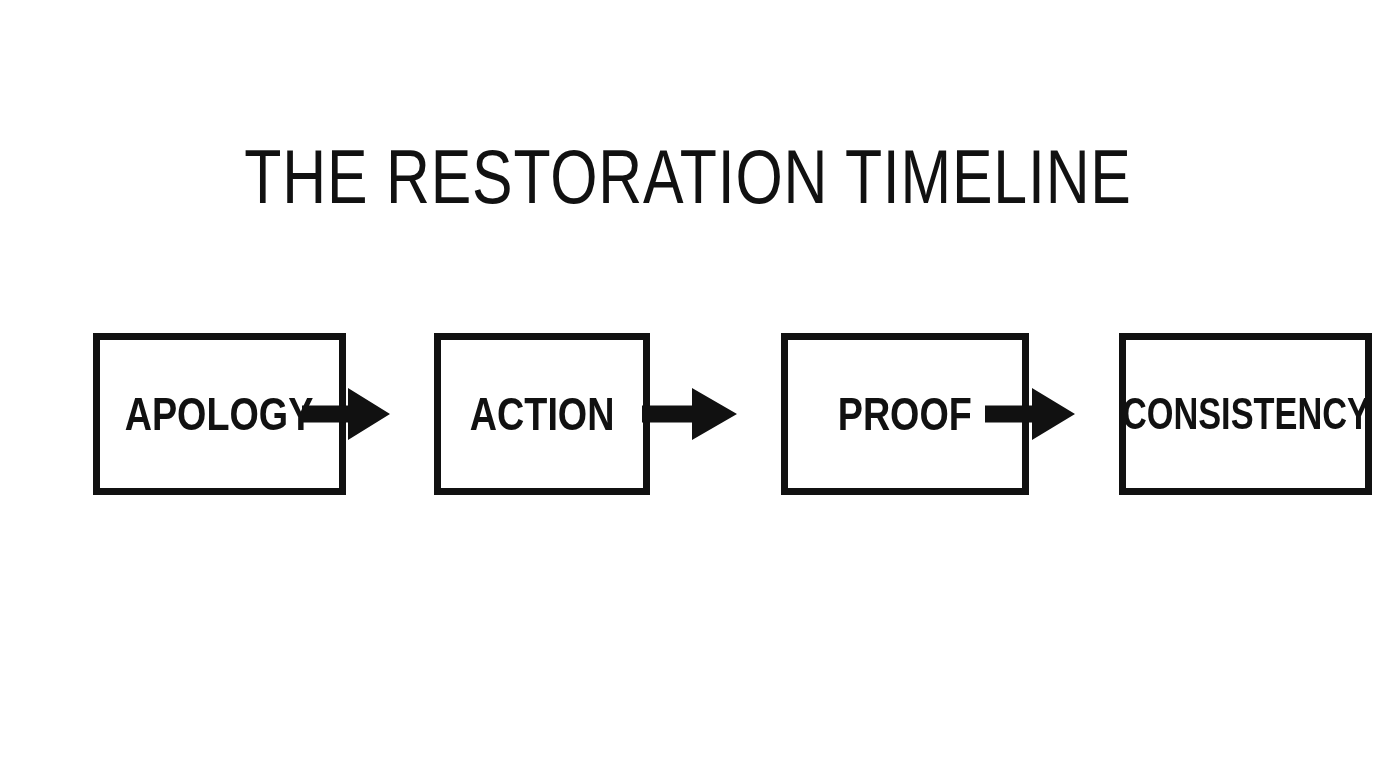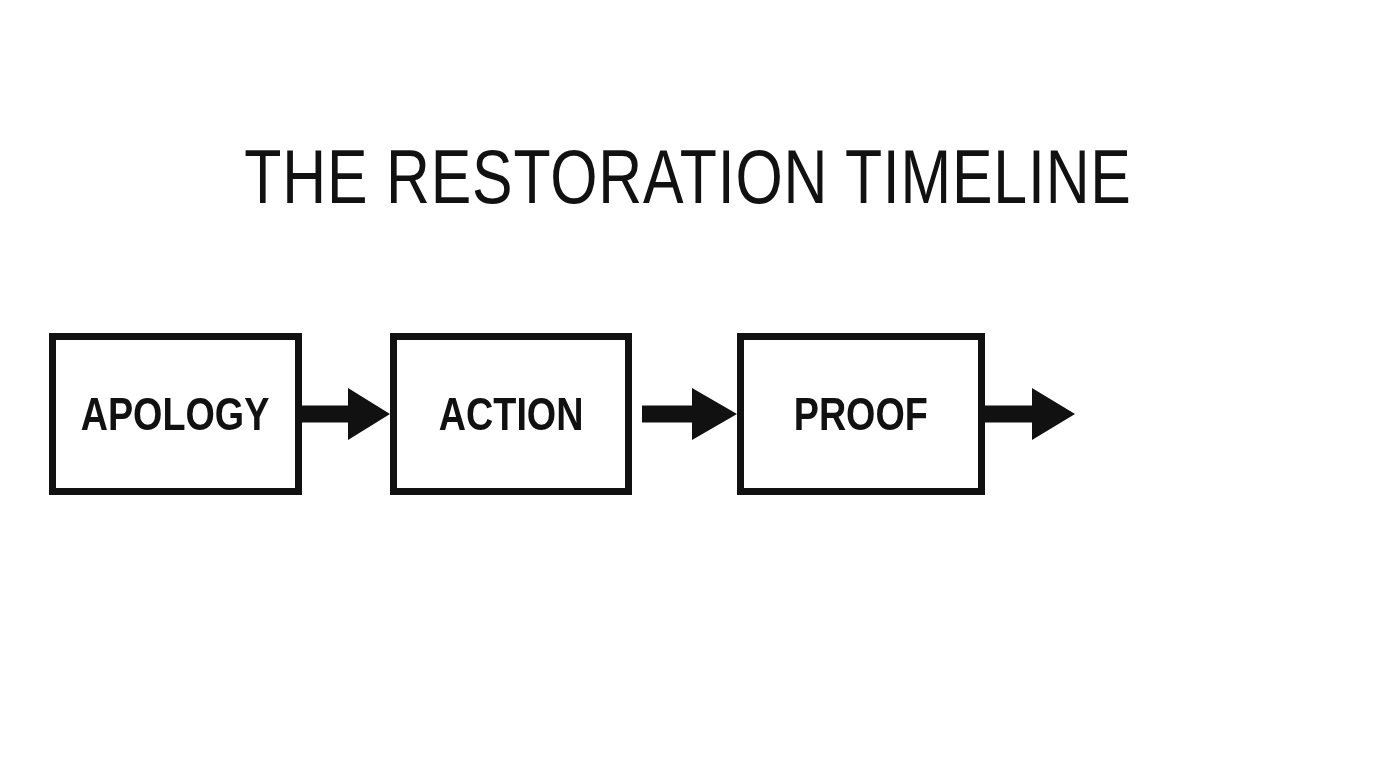--- a/index.html
+++ b/index.html
@@ -41,34 +41,35 @@
     position: absolute;
     top: 333px;
     height: 162px;
     box-sizing: border-box;
     border: 7px solid #111111;
     background: #ffffff;
     display: flex;
     align-items: center;
     justify-content: center;
     overflow: hidden;
+    margin-left: 44px;
   }
   .stage-label {
     font-family: "Liberation Sans Narrow", "Liberation Sans", "DejaVu Sans", sans-serif;
     font-weight: 700;
     font-size: 46px;
     line-height: 46px;
     letter-spacing: 0px;
     color: #111111;
     white-space: nowrap;
     transform: scaleX(0.82);
     transform-origin: 50% 50%;
   }
   #stage-0 { left: 49px;   width: 253px; }
-  #stage-1 { left: 390px;  width: 242px; }
+  #stage-1 { left: 390px;  width: 216px; }
   #stage-2 { left: 737px;  width: 248px; align-items: center; }
   #stage-3 { left: 1075px; width: 253px; }
   #stage-3 .stage-label { font-size: 44px; transform: scaleX(0.78); }
 
   .flow-arrow {
     position: absolute;
     top: 388px;
     height: 52px;
     display: block;
   }
@@ -100,14 +101,17 @@
   </svg>
 
   <div class="flow-stage" id="stage-2">
     <span class="stage-label">PROOF</span>
   </div>
 
   <svg class="flow-arrow" id="arrow-2" viewBox="0 0 90 52" preserveAspectRatio="none">
     <path d="M0,17.5 L47,17.5 L47,0 L90,26 L47,52 L47,34.5 L0,34.5 Z" fill="#111111"></path>
   </svg>
 
+  <div class="flow-stage" id="stage-3">
+    <span class="stage-label">CONSISTENCY</span>
+  </div>
 
 </div>
 
 </body></html>

